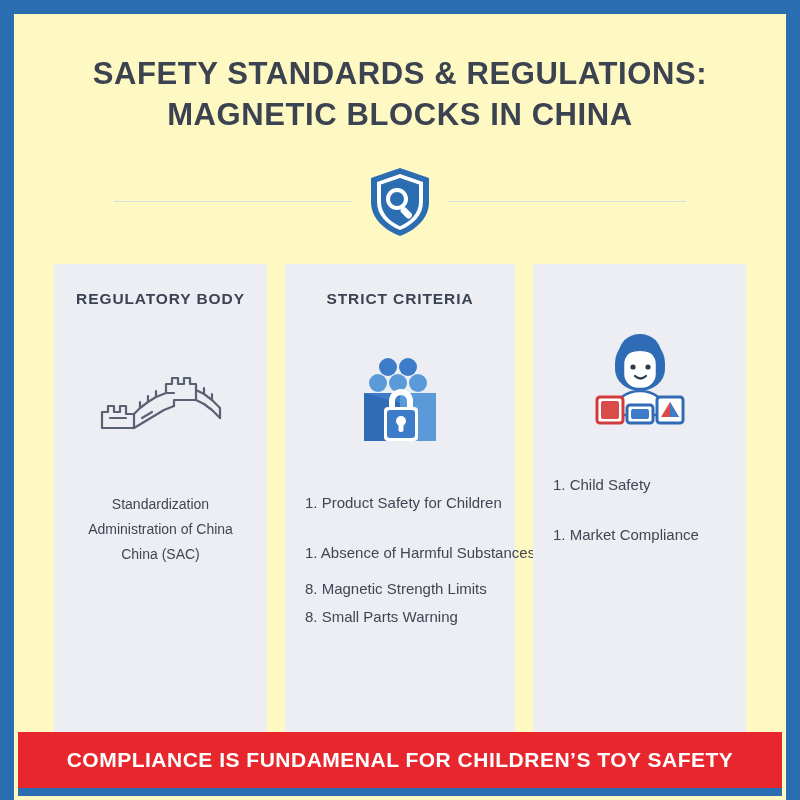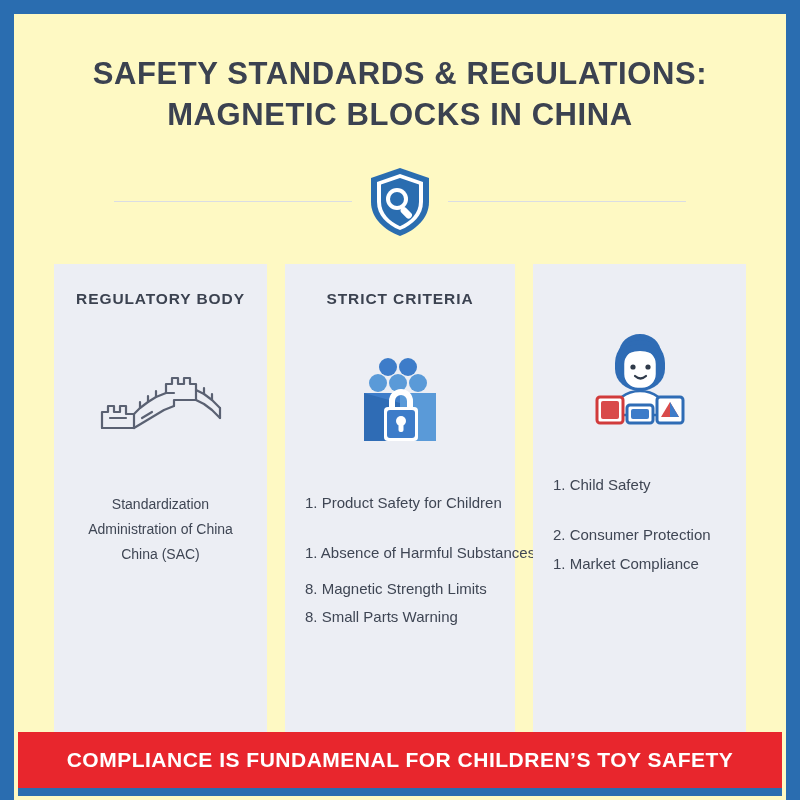--- a/index.html
+++ b/index.html
@@ -264,21 +264,20 @@
             <rect x="52" y="82" width="26" height="18" rx="3" fill="#ffffff" stroke="#2f6cb5" stroke-width="3"></rect>
             <rect x="56" y="86" width="18" height="10" rx="2" fill="#3d7cc9"></rect>
             <rect x="82" y="74" width="26" height="26" rx="3" fill="#ffffff" stroke="#2f6cb5" stroke-width="3"></rect>
             <path d="M95 79 l9 15 l-18 0 Z" fill="#d94b4b"></path>
             <path d="M95 79 l9 15 l-9 0 Z" fill="#3d7cc9"></path>
           </svg>
         </div>
         <div class="col-body">
           <div class="list">
             <div class="list-item">1. Child Safety</div>
-            <div class="list-item tight">2. Consumer Protection</div>
             <div class="list-item tight">1. Market Compliance</div>
           </div>
         </div>
       </div>
 
     </div>
 
     <div class="spacer"></div>
 
     <div class="footer">

